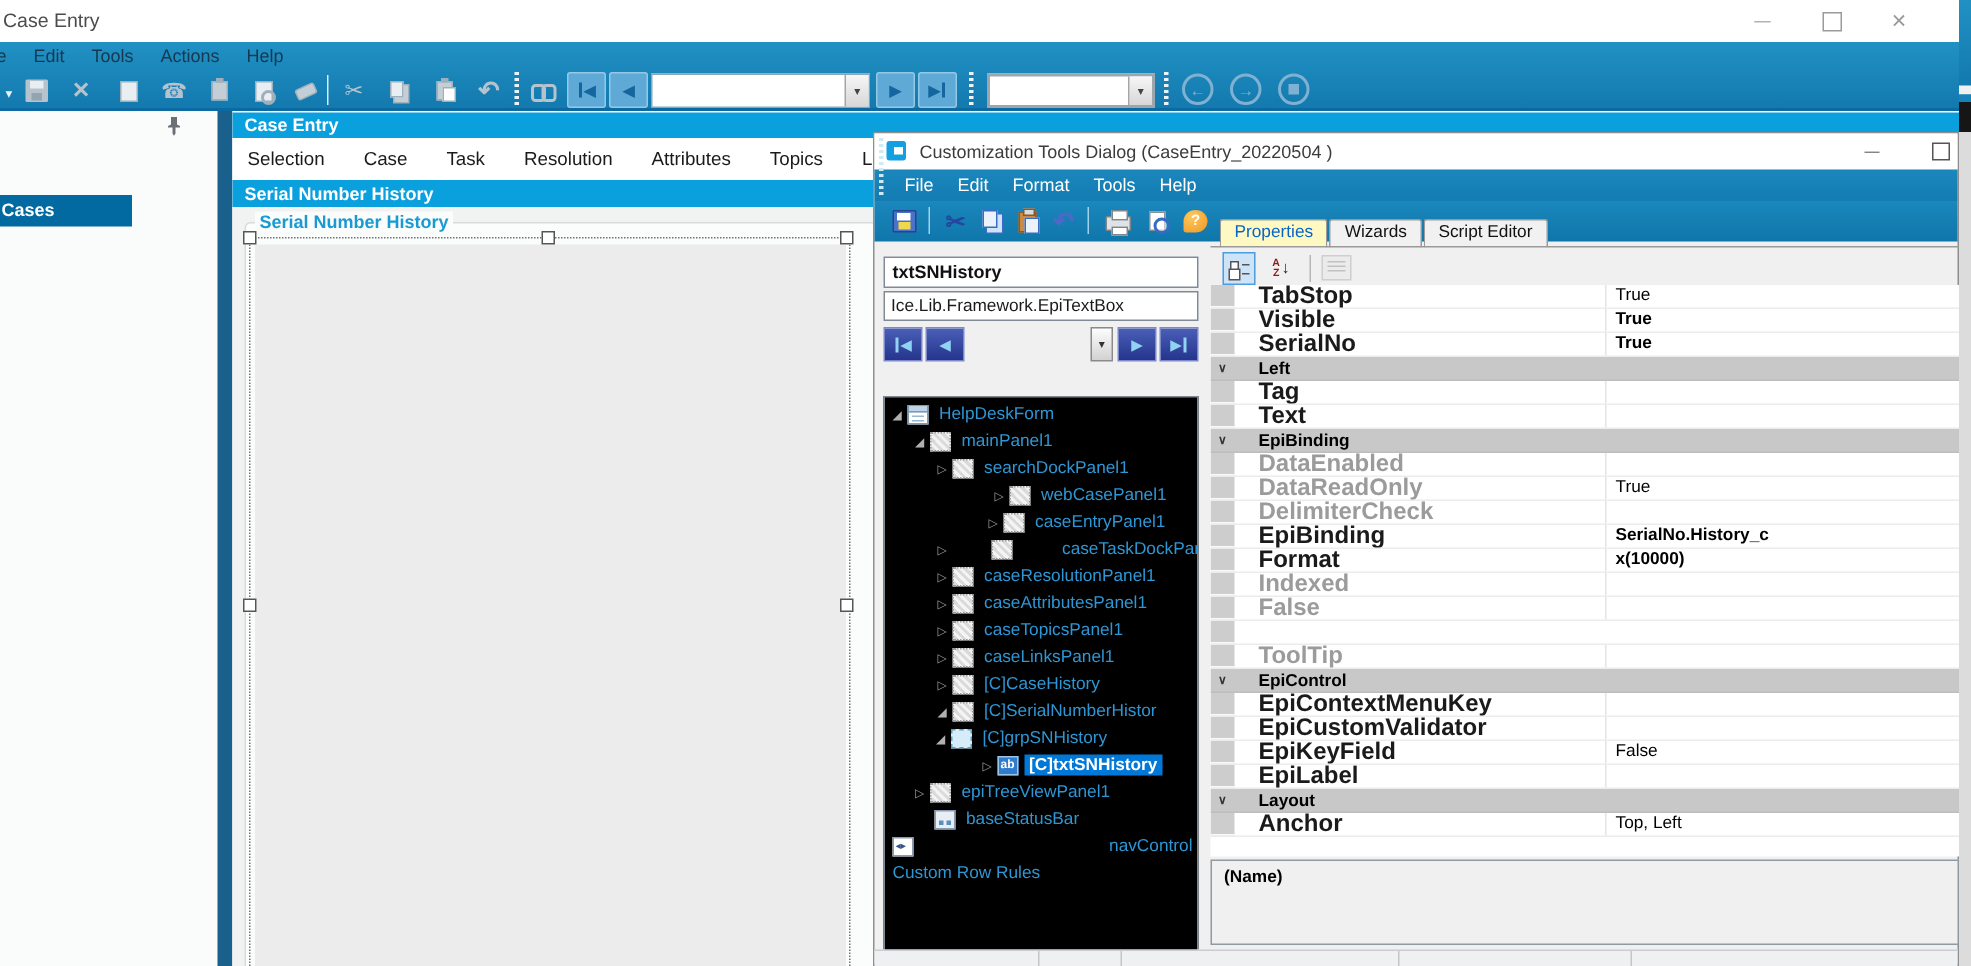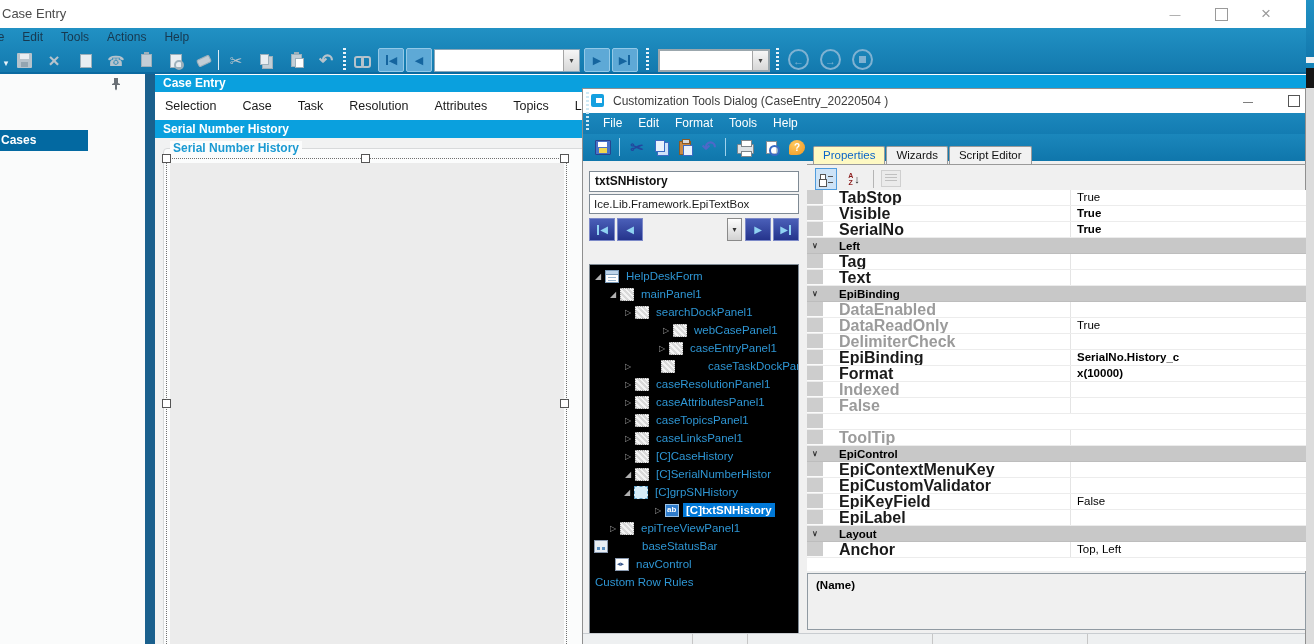--- a/index.html
+++ b/index.html
@@ -460,25 +460,25 @@
         <div class="trow tsel" style="padding-left: 62px;">
           <span class="tglyph col"></span>
           <span class="ticon textbox-icon"></span>
           <span class="tlabel">[C]txtSNHistory</span>
         </div>
         <div class="trow" style="padding-left: 17px;">
           <span class="tglyph col"></span>
           <span class="ticon panel-icon"></span>
           <span class="tlabel">epiTreeViewPanel1</span>
         </div>
-        <div class="trow" style="padding-left: 3px; gap: 27px;">
+        <div class="trow" style="padding-left: 32px;">
           <span class="ticon statusbar-icon"></span>
           <span class="tlabel">baseStatusBar</span>
         </div>
-        <div class="trow" style="padding-left: 24px;">
+        <div class="trow" style="padding-left: 4px; justify-content: space-between;">
           <span class="ticon navcontrol-icon"></span>
           <span class="tlabel">navControl</span>
         </div>
         <div class="trow" style="padding-left: 2px;">
           <span class="tlabel">Custom Row Rules</span>
         </div>
       </div>
 
     <div id="dlg-tabs">
         <span class="dtab active">Properties</span>

